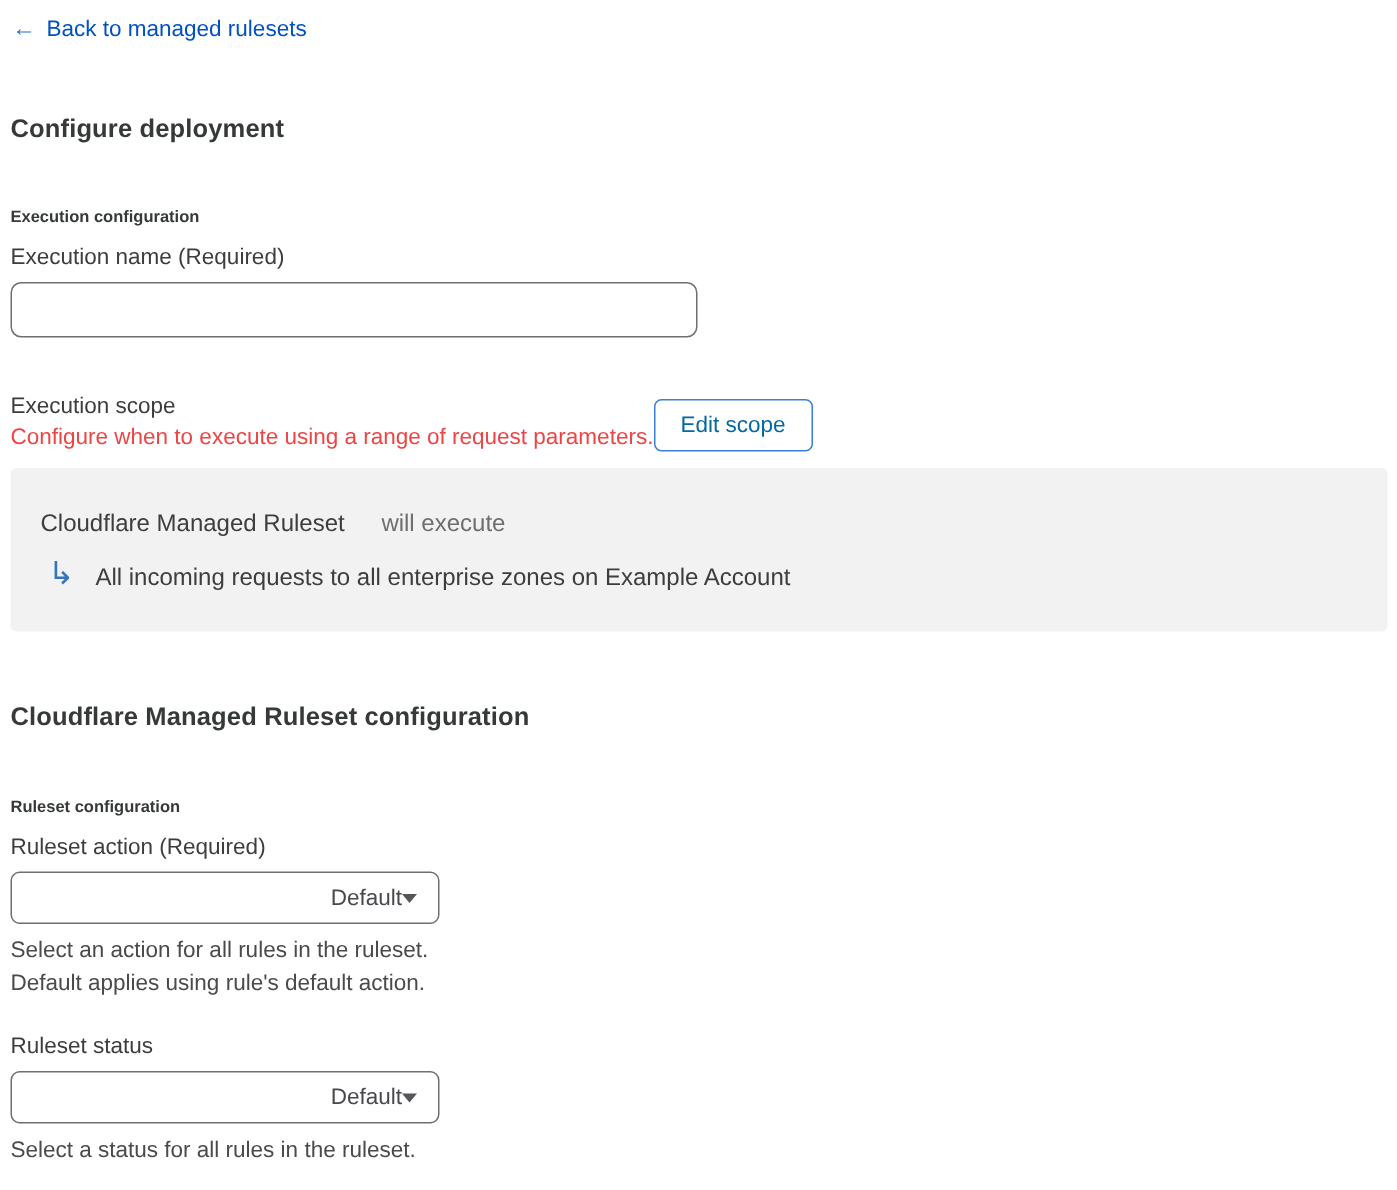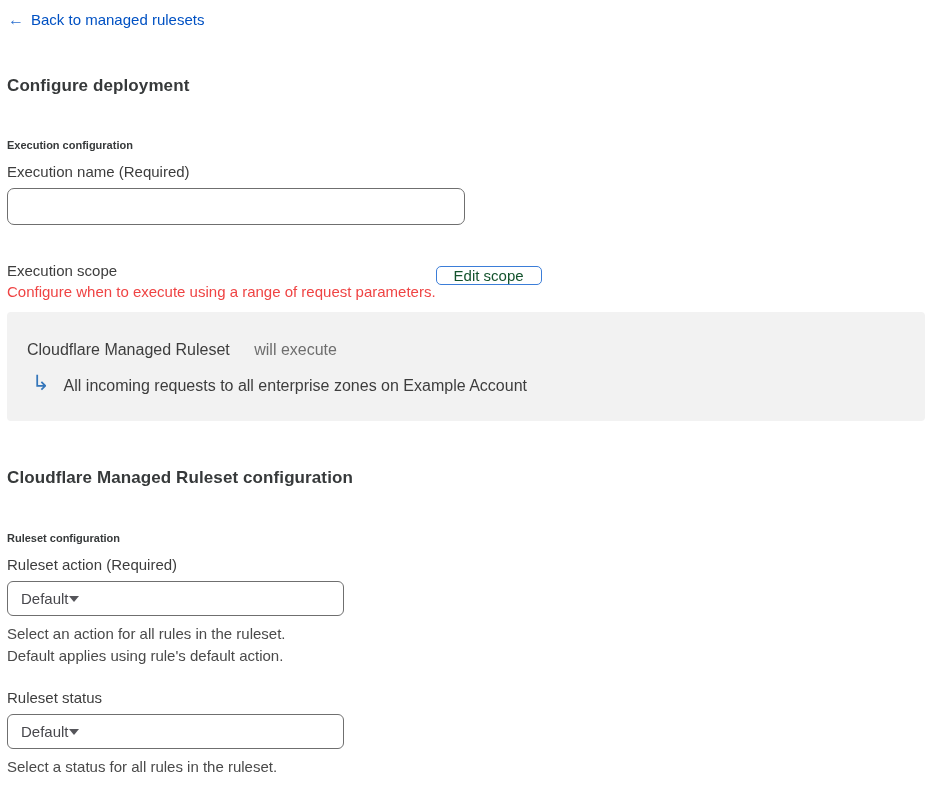--- a/index.html
+++ b/index.html
@@ -54,24 +54,24 @@
 
   
   .scope-row {
     margin-top: 35px;
     display: flex; justify-content: flex-start; align-items: flex-start;
   }
   .scope-text .scope-label { font-size: 15px; line-height: 21px; color: #3d3d3d; }
   .scope-text .scope-desc  { font-size: 15px; line-height: 21px; color: #ef4444; }
   .edit-scope-btn {
     margin-top: 6px;
-    height: 19px; padding: 0 17px;
+    height: 35px; padding: 0 17px;
     background: #ffffff;
     border: 1px solid #3b7dd8; border-radius: 5px;
-    color: #14532d; font-size: 15px; font-family: inherit;
+    color: #0369a1; font-size: 15px; font-family: inherit;
     cursor: pointer;
   }
 
   
   .scope-panel {
     margin-top: 10px;
     width: 918px; min-height: 105px;
     background: #f2f2f2; border-radius: 4px;
     padding: 28px 20px 24px 20px;
   }
@@ -84,24 +84,24 @@
     font-size: 16px; line-height: 22px; color: #3d3d3d;
   }
   .branch-arrow {
     color: #3576ba; font-size: 21px; line-height: 20px;
     position: relative; top: -3px;
   }
 
   
   .select-control {
     margin-top: 7px;
-    width: 337px; height: 35px;
+    width: 286px; height: 35px;
     border: 1px solid #6f6f6f; border-radius: 6px;
     background: #fff;
-    display: flex; align-items: center; justify-content: flex-start;
+    display: flex; align-items: center; justify-content: flex-end;
     padding: 0 14px 0 13px;
     font-size: 15px; color: #48484d;
     cursor: pointer;
   }
   .caret-down {
     width: 0; height: 0;
     border-left: 5px solid transparent;
     border-right: 5px solid transparent;
     border-top: 6px solid #55555a;
   }

